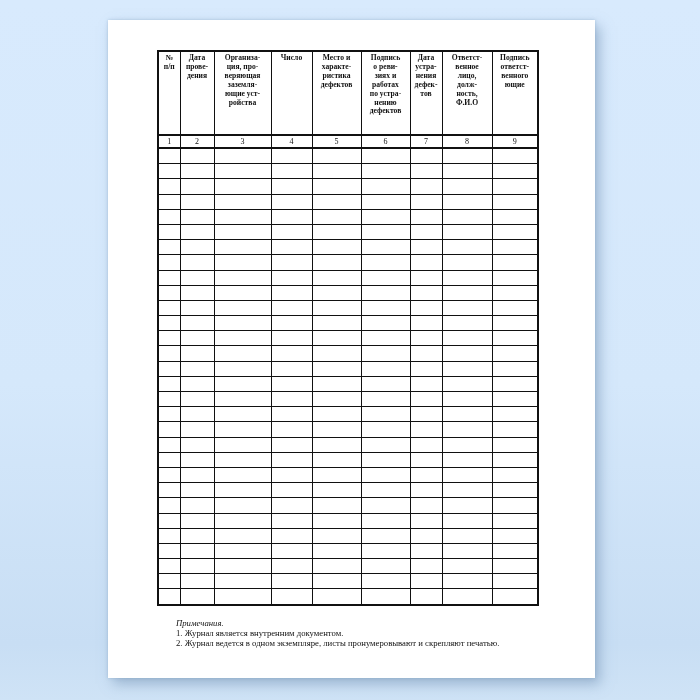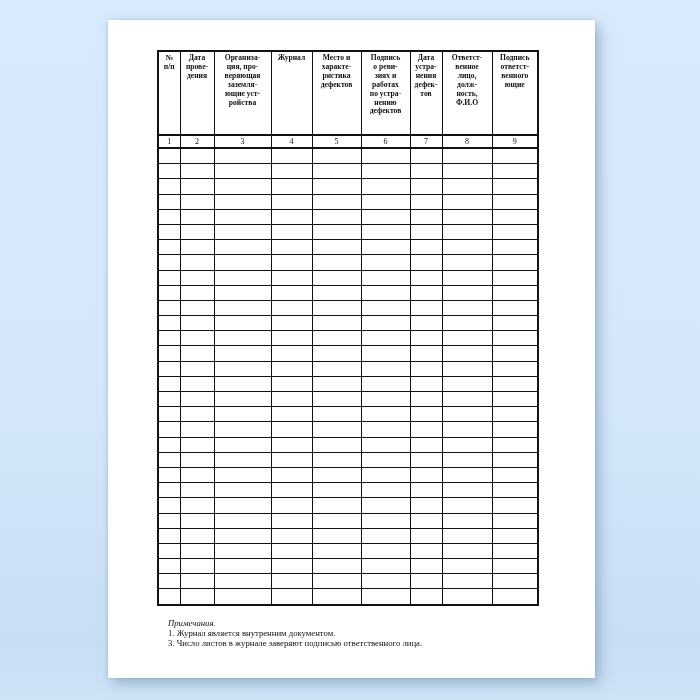--- a/index.html
+++ b/index.html
@@ -63,21 +63,21 @@
     height: 11px;
     font-size: 8px;
     line-height: 11px;
     border-bottom: 2px solid #111111;
   }
   tbody tr.empty-row td {
     height: 14.2px;
   }
   .notes {
     position: absolute;
-    left: 60px;
+    left: 68px;
     top: 599px;
     width: 400px;
     font-size: 8.7px;
     line-height: 9.8px;
     color: #111111;
   }
   .notes-title {
     font-style: italic;
   }
 </style>
@@ -105,21 +105,21 @@
 п/п</th>
             <th>Дата
 прове-
 дения</th>
             <th>Организа-
 ция, про-
 веряющая
 заземля-
 ющие уст-
 ройства</th>
-            <th>Журнал</th>
+            <th>Число</th>
             <th>Место и
 характе-
 ристика
 дефектов</th>
             <th>Подпись
 о реви-
 зиях и
 работах
 по устра-
 нению
@@ -483,18 +483,18 @@
             <td></td>
             <td></td>
           </tr>
         </tbody>
     </table>
 
     <div class="notes">
       <div class="notes-title">Примечания.</div>
       <div id="notes-list">
           <div>1. Журнал является внутренним документом.</div>
-          <div>3. Число листов в журнале заверяют подписью ответственного лица.</div>
+          <div>2. Журнал ведется в одном экземпляре, листы пронумеровывают и скрепляют печатью.</div>
         </div>
     </div>
 
   </div>
 </div>
 
 </body></html>

